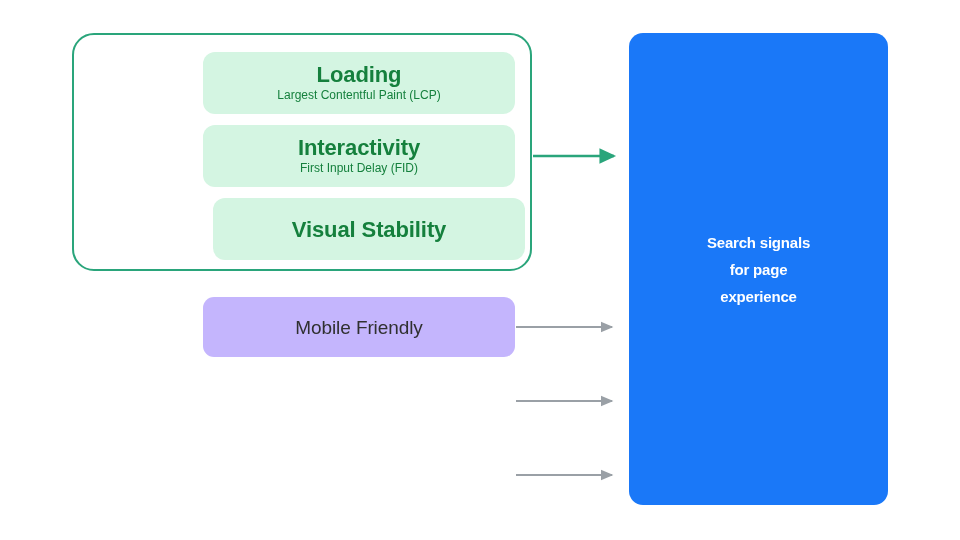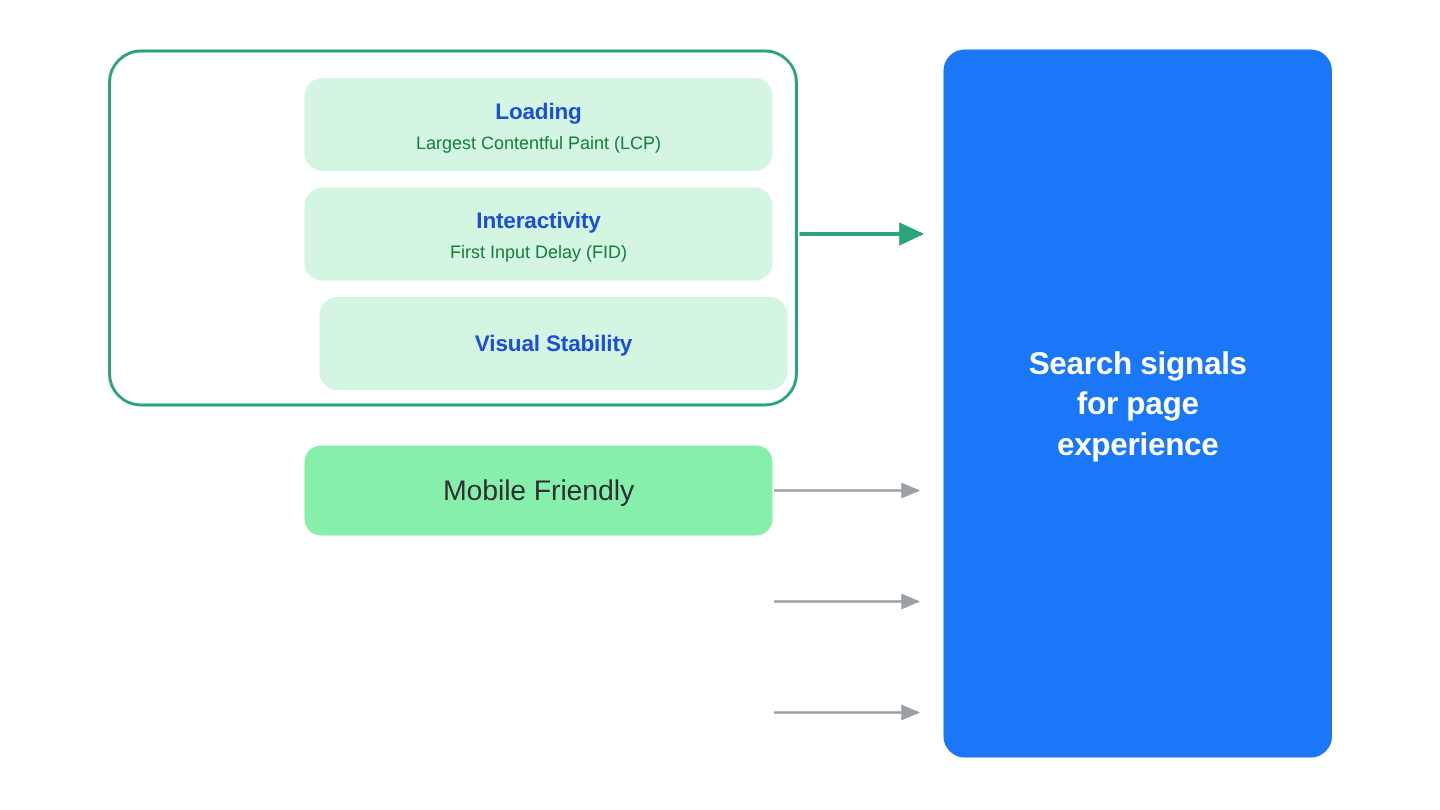--- a/index.html
+++ b/index.html
@@ -58,22 +58,22 @@
     height: 62px;
     background: #D4F5E2;
     border-radius: 12px;
     display: flex;
     flex-direction: column;
     align-items: center;
     justify-content: center;
     box-sizing: border-box;
   }
   .vital-card .v-title {
-    color: #1d4ed8;
-    font-size: 15px;
+    color: #15803d;
+    font-size: 22px;
     font-weight: 700;
     line-height: 23px;
     letter-spacing: -0.1px;
   }
   .vital-card .v-sub {
     color: #15803d;
     font-size: 12px;
     font-weight: 400;
     line-height: 17px;
     margin-top: 1px;
@@ -81,21 +81,21 @@
   #vital-0 { top: 52px; }
   #vital-1 { top: 125px; }
   #vital-2 { top: 198px; margin-left: 10px; }
 
   
   .gray-card {
     position: absolute;
     left: 203px;
     width: 312px;
     height: 60px;
-    background: #86efac;
+    background: #c4b5fd;
     border-radius: 11px;
     display: flex;
     align-items: center;
     justify-content: center;
     color: #303030;
     font-size: 19px;
     font-weight: 400;
     line-height: 23px;
     letter-spacing: -0.1px;
     box-sizing: border-box;
@@ -113,21 +113,21 @@
     height: 472px;
     background: #1A78F8;
     border-radius: 14px;
     display: flex;
     align-items: center;
     justify-content: center;
     box-sizing: border-box;
   }
   #outcome-text {
     color: #ffffff;
-    font-size: 21px;
+    font-size: 15px;
     font-weight: 700;
     line-height: 27px;
     text-align: center;
     letter-spacing: -0.2px;
     white-space: pre-line;
   }
 
   
   #arrow-layer {
     position: absolute;

